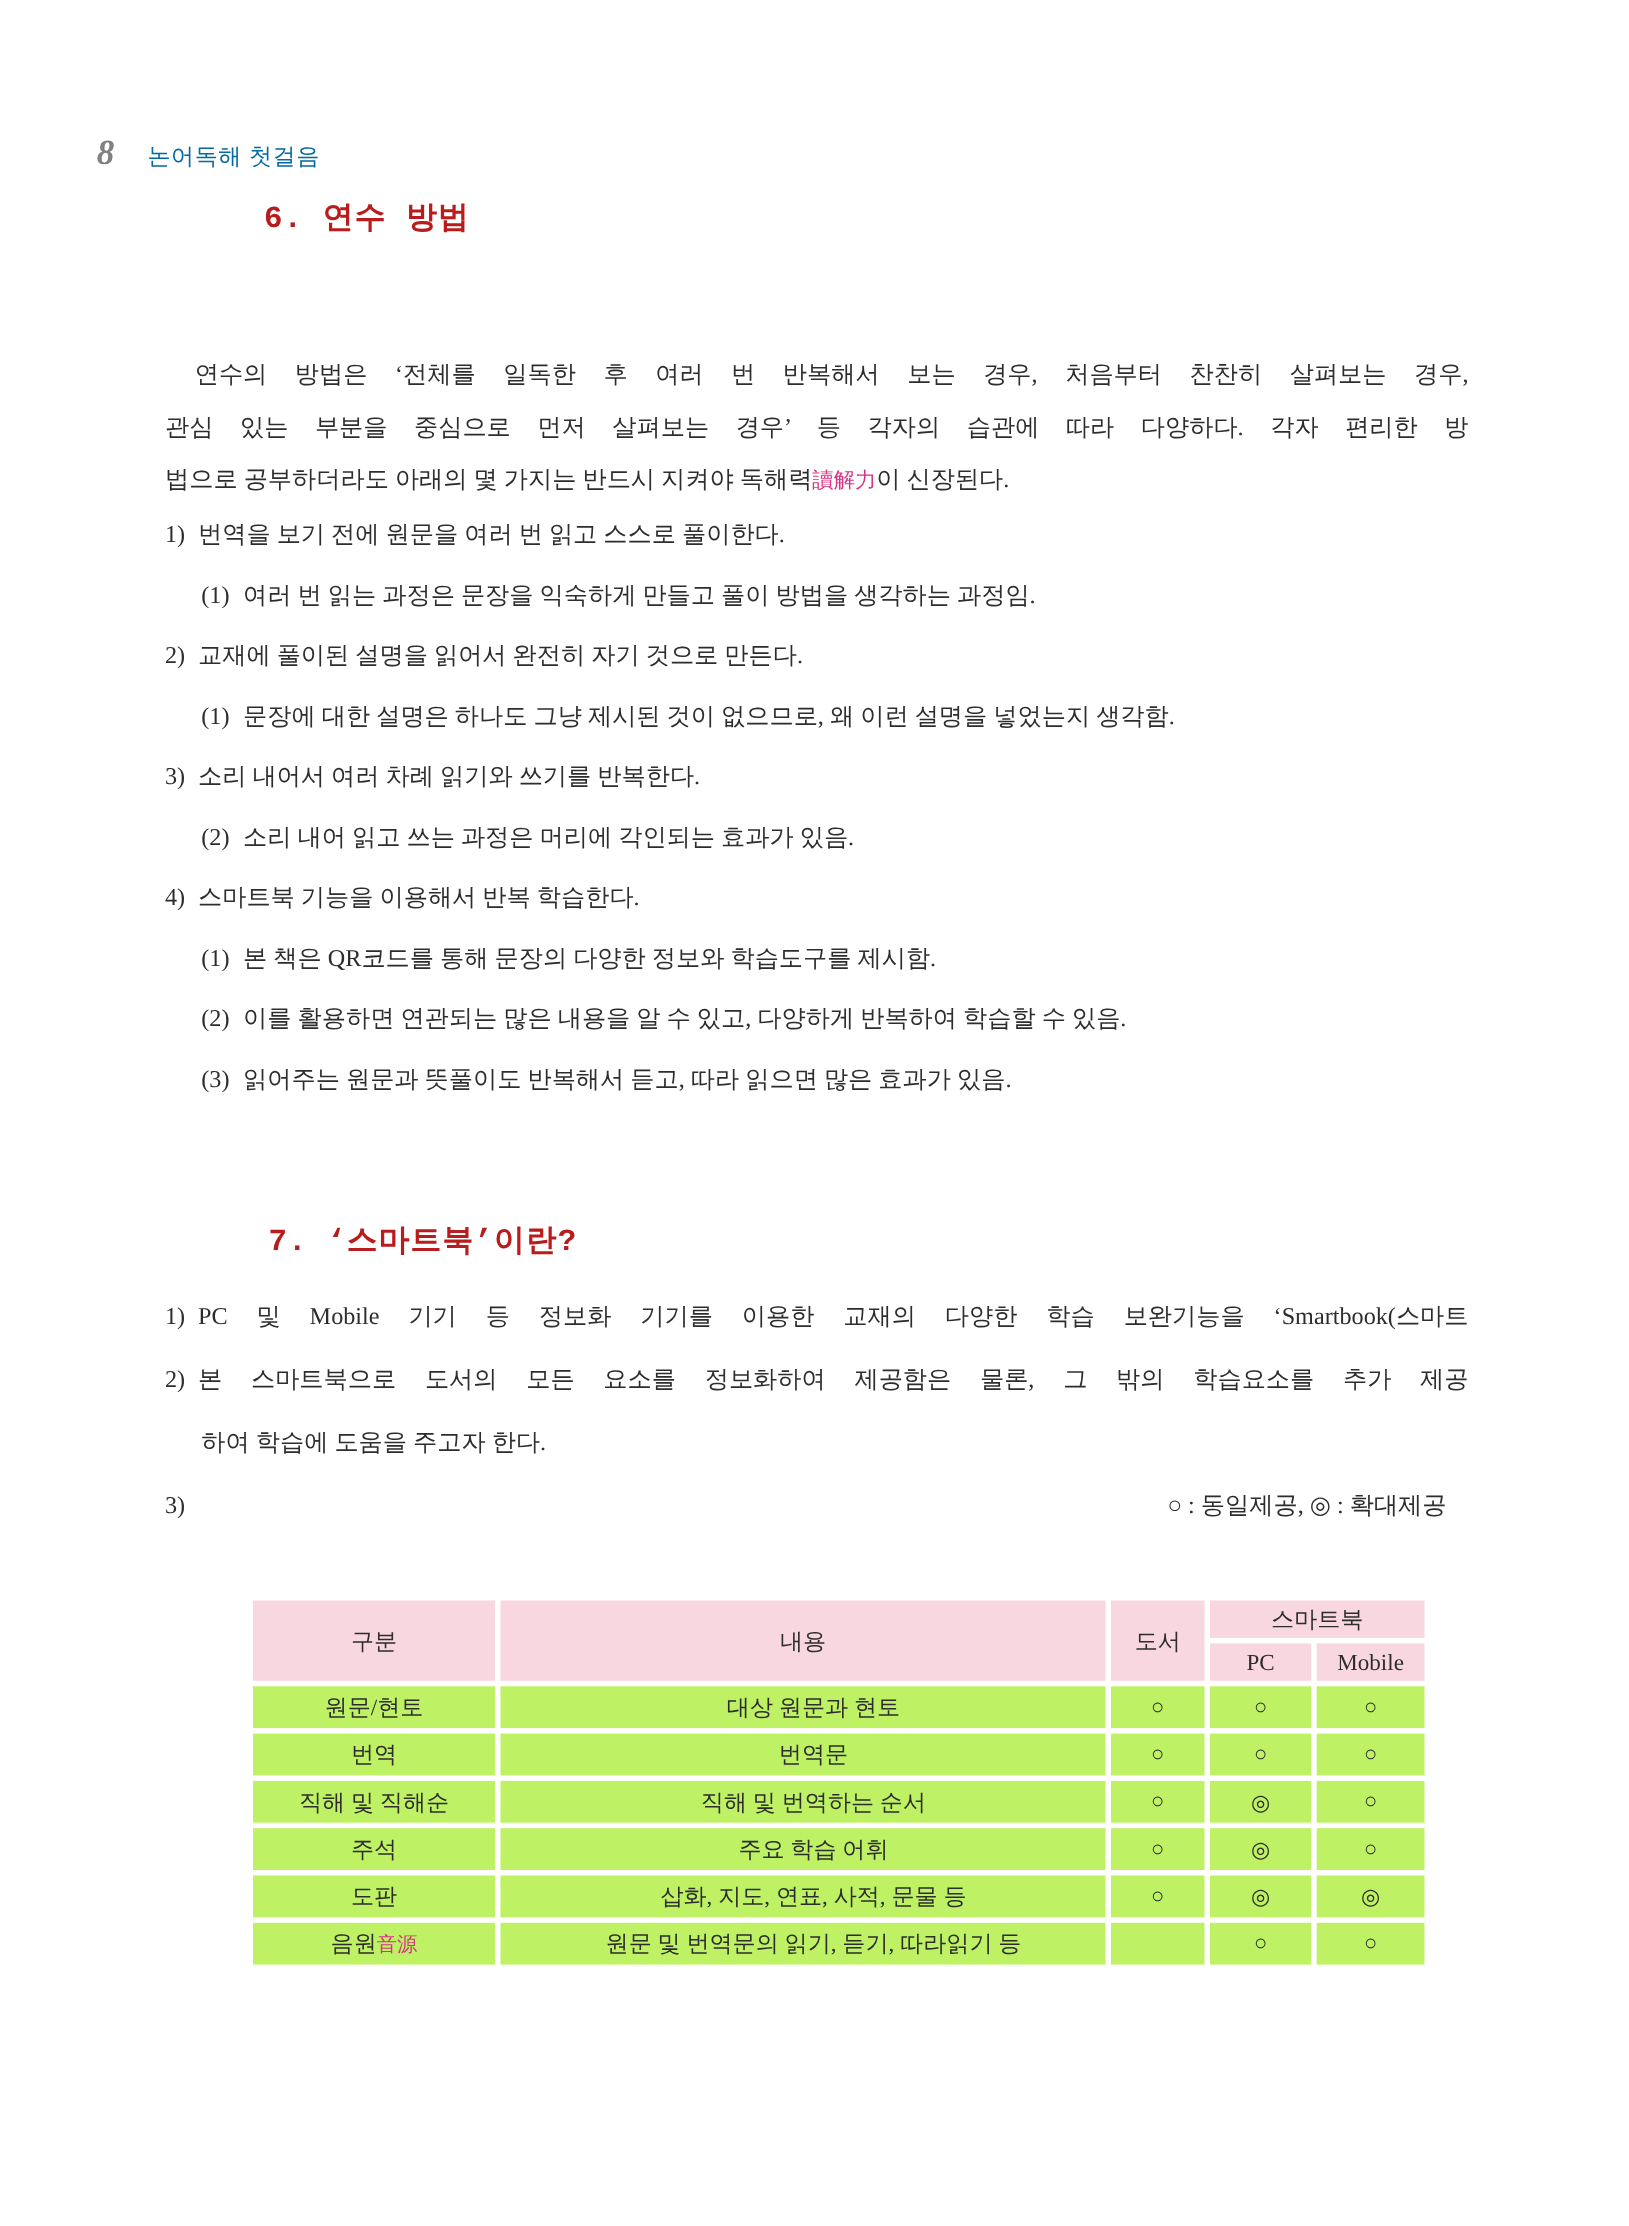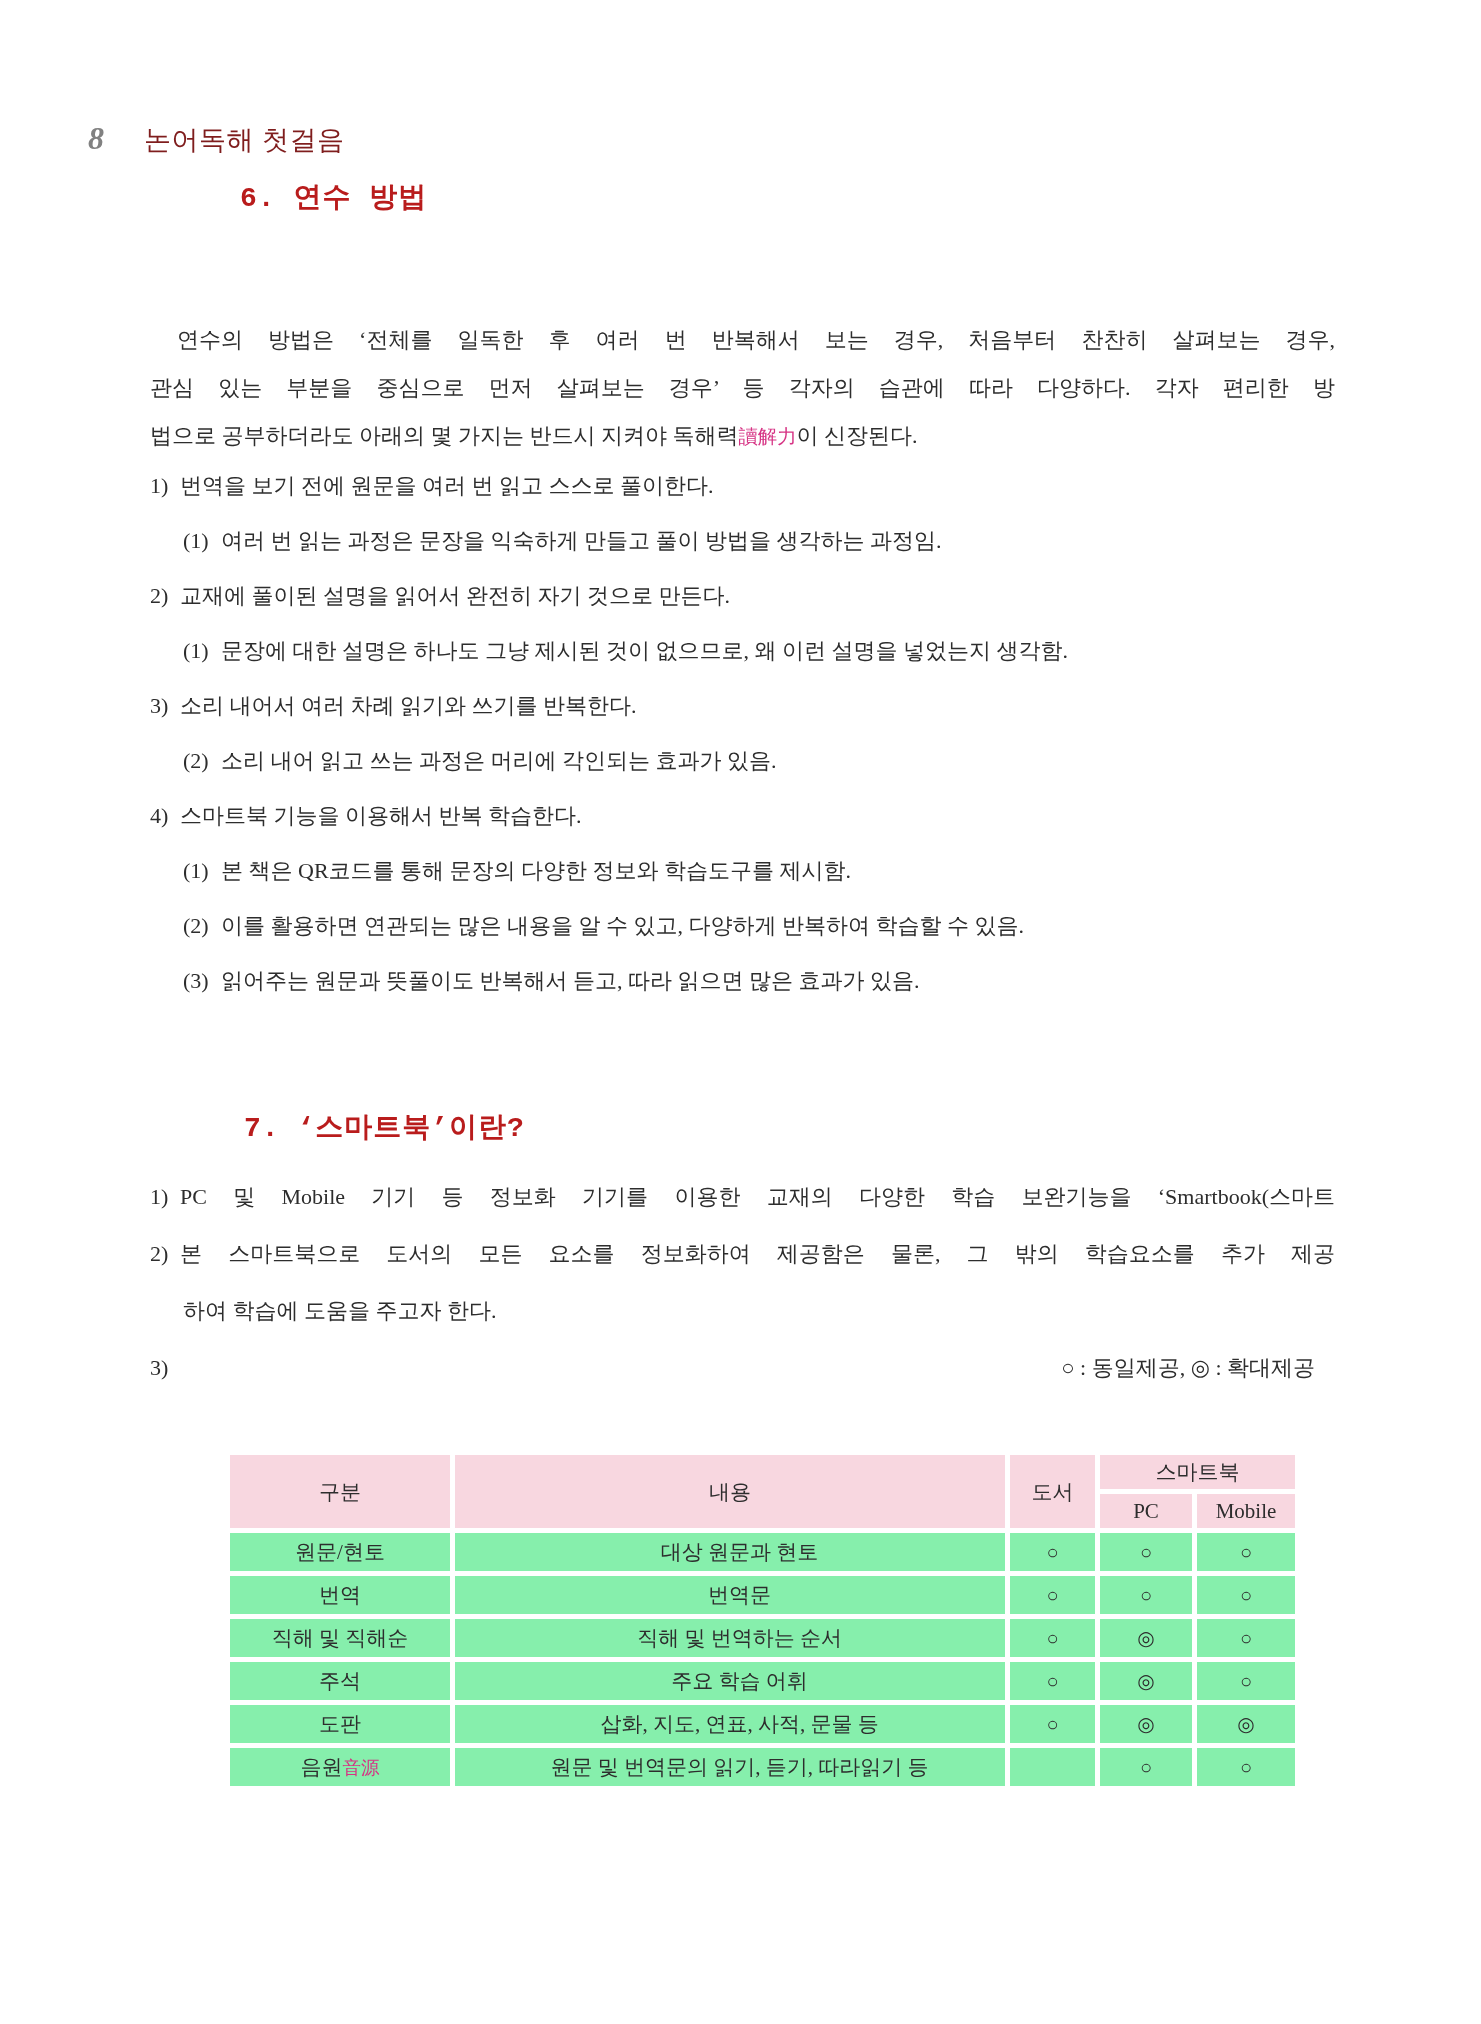--- a/index.html
+++ b/index.html
@@ -6,21 +6,21 @@
   html,body { margin:0; padding:0; background:#ffffff; }
   .page {
     position:relative; width:1481px; height:2024px; background:#ffffff;
     font-family:"Liberation Serif","DejaVu Serif",serif; color:#2d2d2d;
     overflow:hidden;
   }
 
   
   .page-header { position:absolute; top:120px; left:88px; display:flex; align-items:baseline; }
   .page-num { font-size:32px; font-style:italic; font-weight:bold; color:#818181; }
-  .book-title { margin-left:40px; font-size:27px; color:#7f1d1d;
+  .book-title { margin-left:30px; font-size:21px; color:#0369a1;
                 font-family:"Liberation Sans","DejaVu Sans",sans-serif; letter-spacing:.5px; }
 
   
   .sec-title { position:absolute; font-size:28px; font-weight:bold; color:#b91c1c; letter-spacing:1px;font-family:Liberation Mono, monospace; }
   #sec6-title { top:178px; left:240px; }
   #sec7-title { top:1108px; left:244px; }
 
   
   .para { position:absolute; top:316px; left:150px; width:1185px; font-size:22px; line-height:48px; }
   .para .indent { text-indent:27px; }
@@ -38,21 +38,21 @@
   .list7 { position:absolute; top:1168px; left:150px; width:1185px; font-size:22px; }
   .list7 .line { height:57px; line-height:57px; }
   .list7 .jline { white-space:normal; }
   .cont { margin-left:33px; }
   .line-flex { display:flex; }
   .legend { margin-left:auto; margin-right:20px; white-space:nowrap; }
 
   
   .info-table { position:absolute; top:1450px; left:225px; border-collapse:separate; border-spacing:5px; font-size:21px; }
   .info-table th { background:#f8d7e0; font-weight:normal; text-align:center; vertical-align:middle; height:34px; color:#2d2d2d; }
-  .info-table td { background:#86efac; text-align:center; vertical-align:middle; height:38px; color:#2d2d2d; }
+  .info-table td { background:#bef264; text-align:center; vertical-align:middle; height:38px; color:#2d2d2d; }
   .info-table td.content { text-align:center; padding-left:20px; }
   .mark { font-size:20px; }
 </style>
 </head>
 <body>
 
 <div class="page">
 
   <div class="page-header">
     <span class="page-num">8</span>

